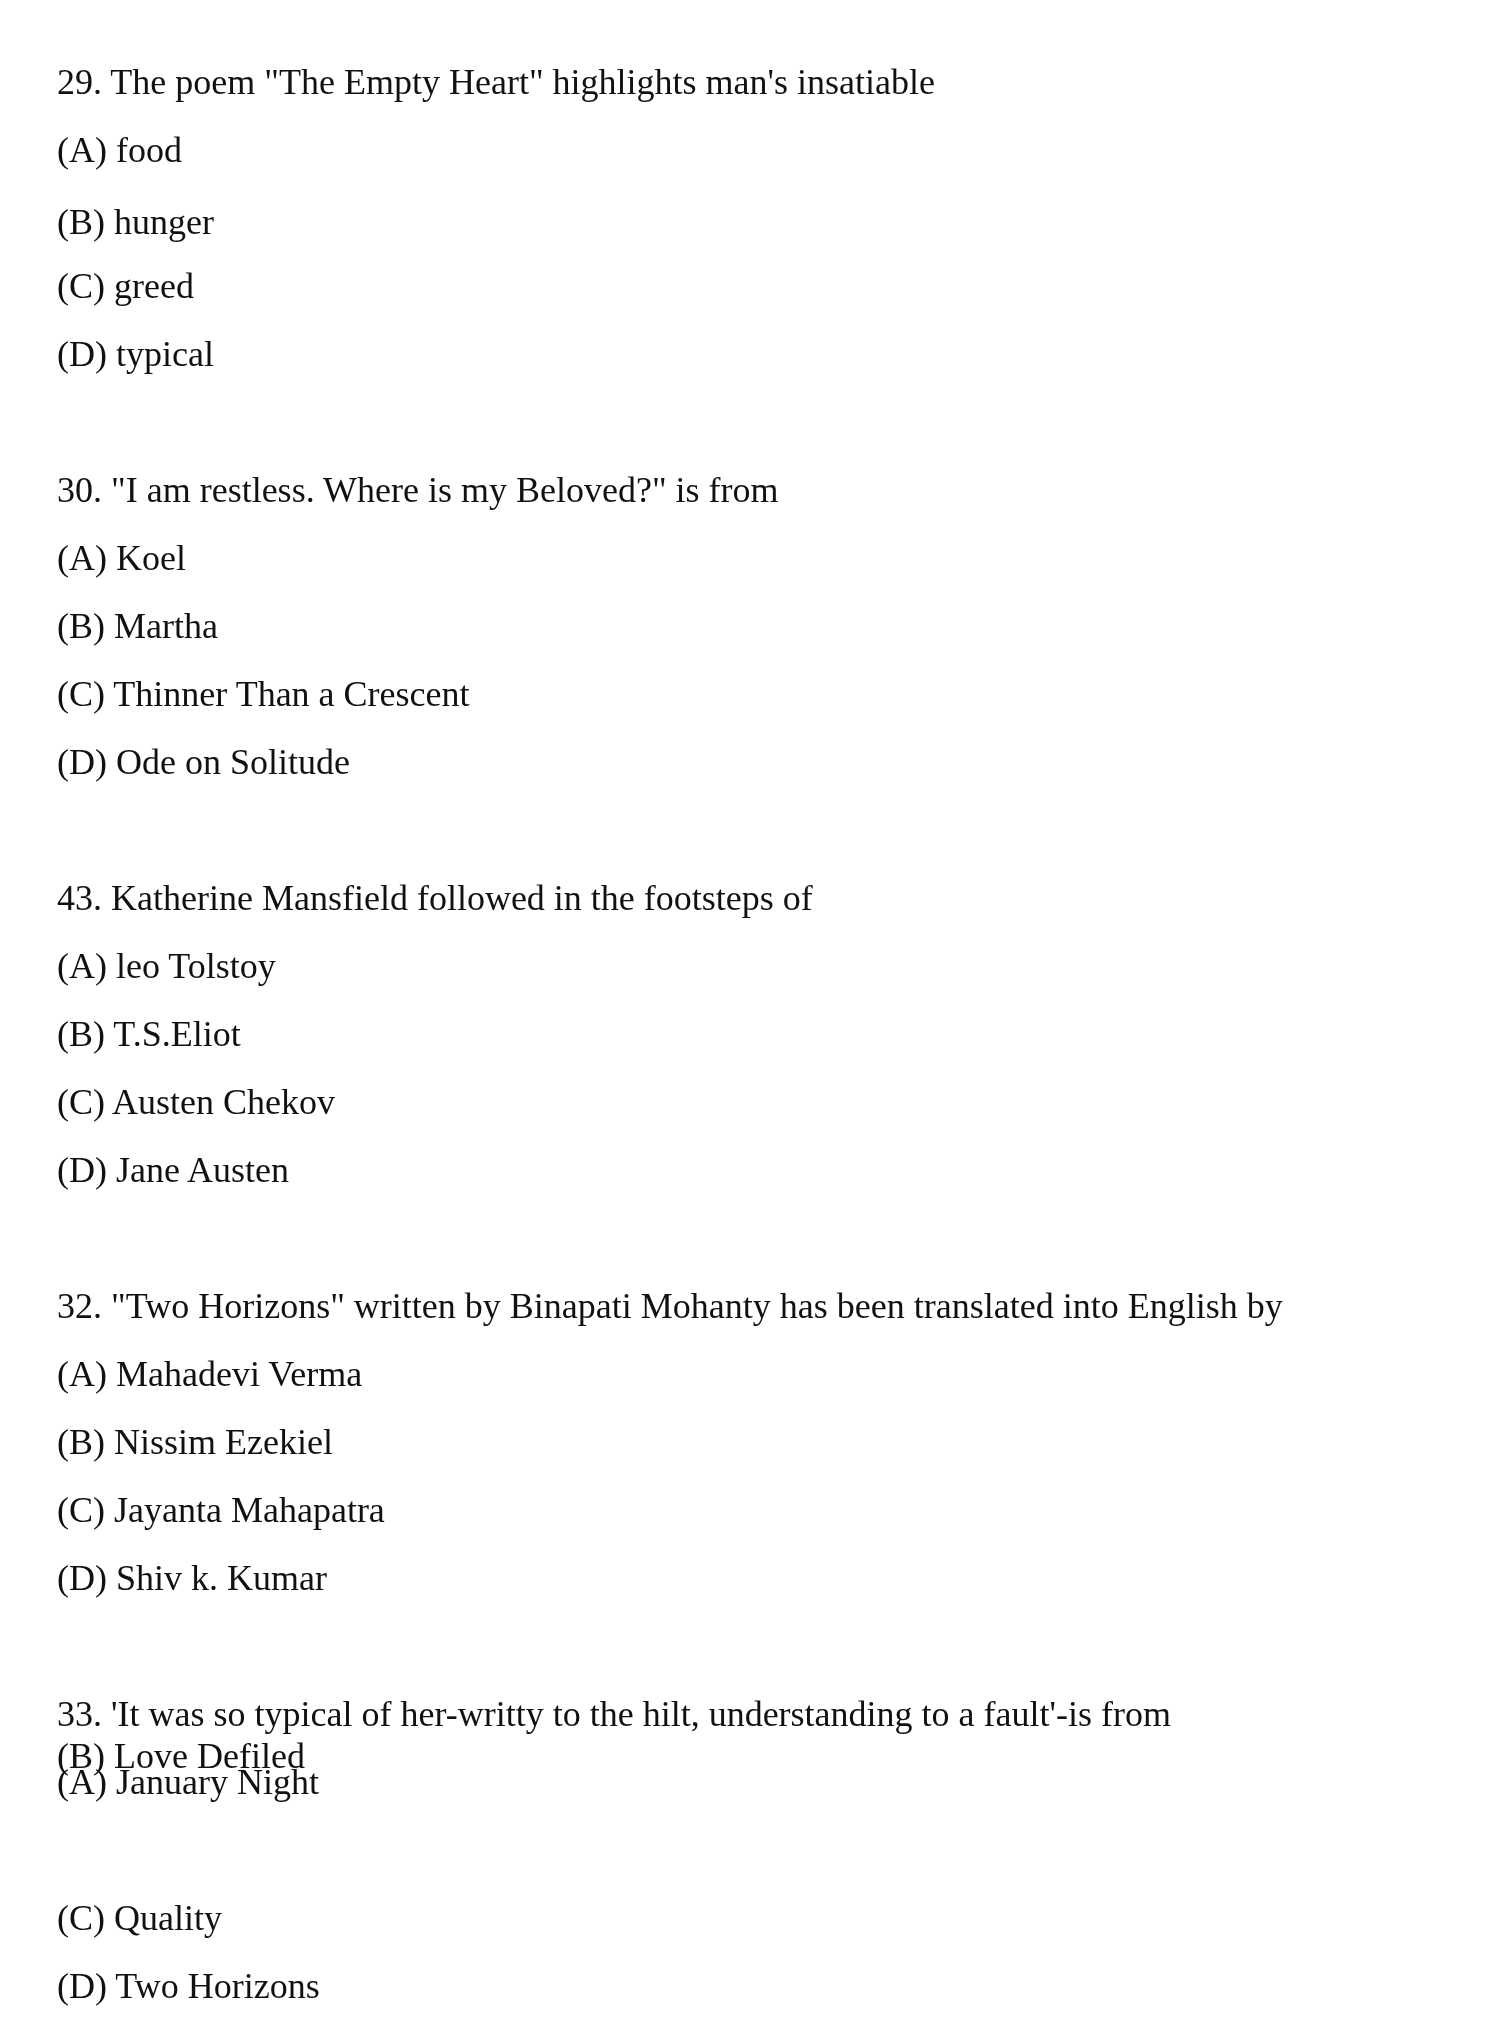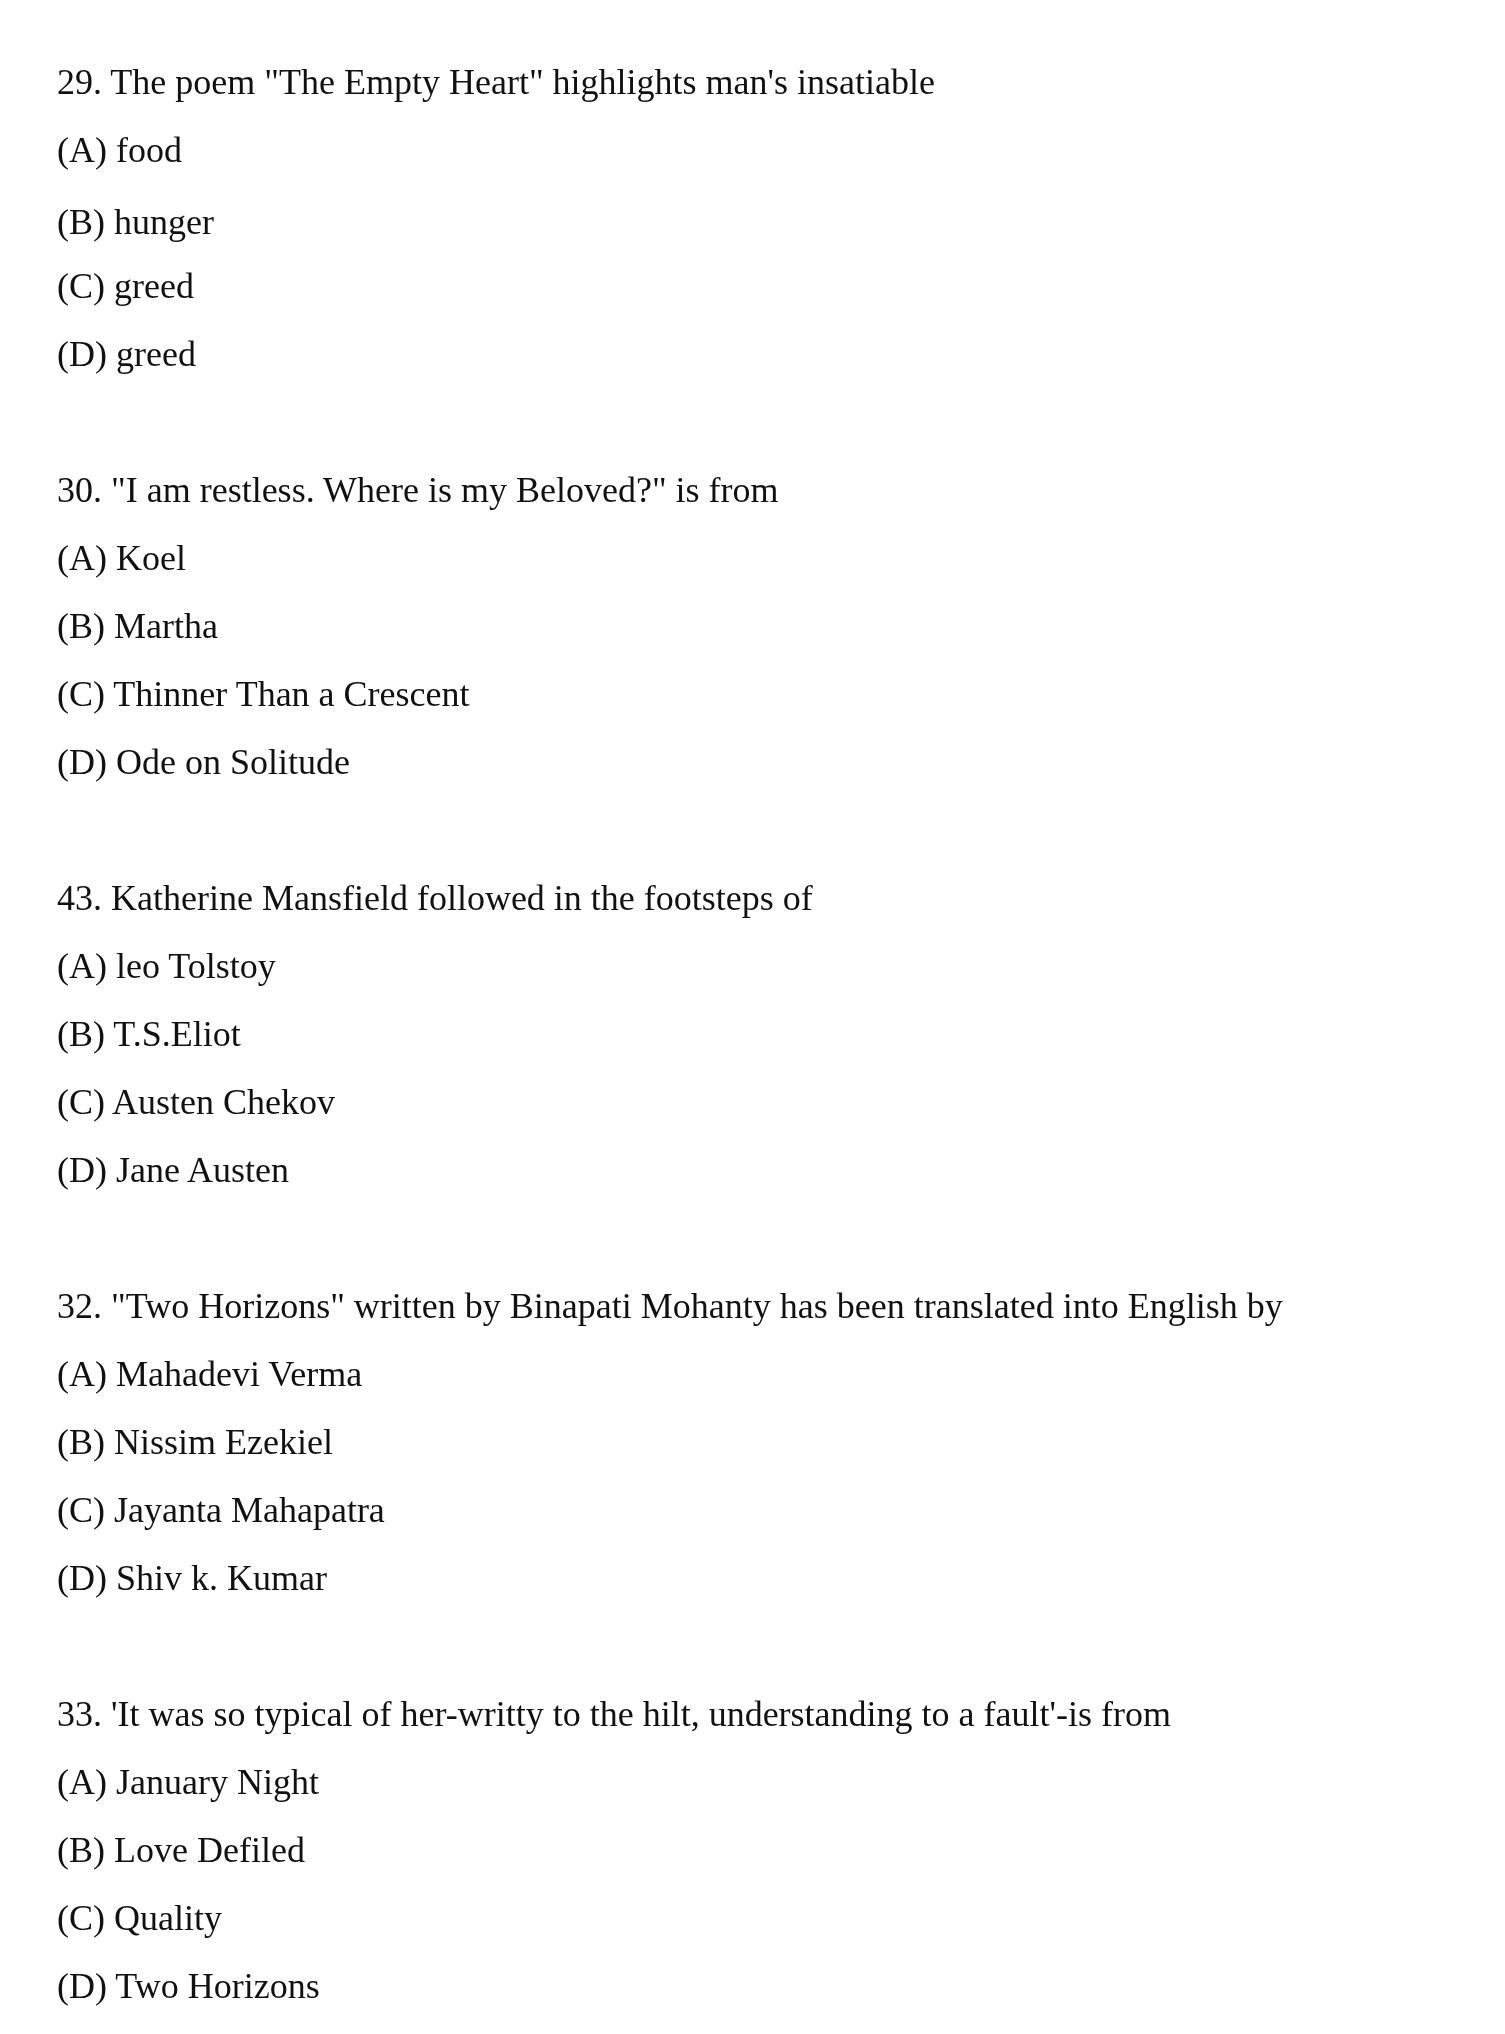--- a/index.html
+++ b/index.html
@@ -15,21 +15,21 @@
 </style>
 </head>
 <body>
 
 <div id="doc">
 
   <div class="line" style="top:62px">29. The poem "The Empty Heart" highlights man's insatiable</div>
   <div class="line" style="top:130px">(A) food</div>
   <div class="line" style="top:202px">(B) hunger</div>
   <div class="line" style="top:266px">(C) greed</div>
-  <div class="line" style="top:334px">(D) greed</div>
+  <div class="line" style="top:334px">(D) typical</div>
 
   <div class="line" style="top:470px">30. "I am restless. Where is my Beloved?" is from</div>
   <div class="line" style="top:538px">(A) Koel</div>
   <div class="line" style="top:606px">(B) Martha</div>
   <div class="line" style="top:674px">(C) Thinner Than a Crescent</div>
   <div class="line" style="top:742px">(D) Ode on Solitude</div>
 
   <div class="line" style="top:878px">43. Katherine Mansfield followed in the footsteps of</div>
   <div class="line" style="top:946px">(A) leo Tolstoy</div>
   <div class="line" style="top:1014px">(B) T.S.Eliot</div>
@@ -37,16 +37,16 @@
   <div class="line" style="top:1150px">(D) Jane Austen</div>
 
   <div class="line" style="top:1286px">32. "Two Horizons" written by Binapati Mohanty has been translated into English by</div>
   <div class="line" style="top:1354px">(A) Mahadevi Verma</div>
   <div class="line" style="top:1422px">(B) Nissim Ezekiel</div>
   <div class="line" style="top:1490px">(C) Jayanta Mahapatra</div>
   <div class="line" style="top:1558px">(D) Shiv k. Kumar</div>
 
   <div class="line" style="top:1694px">33. 'It was so typical of her-writty to the hilt, understanding to a fault'-is from</div>
   <div class="line" style="top:1762px">(A) January Night</div>
-  <div class="line" style="top:1830px">(B) Love Defiled</div>
+  <div class="line" style="top:1736px">(B) Love Defiled</div>
   <div class="line" style="top:1898px">(C) Quality</div>
   <div class="line" style="top:1966px">(D) Two Horizons</div>
 </div>
 
 </body></html>

